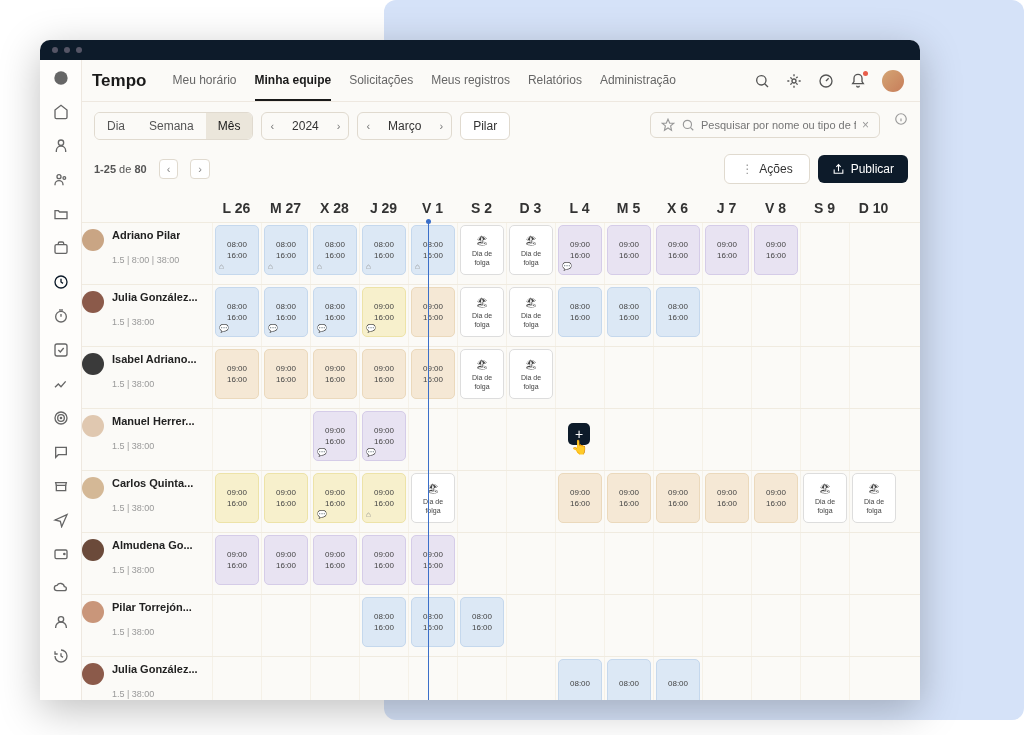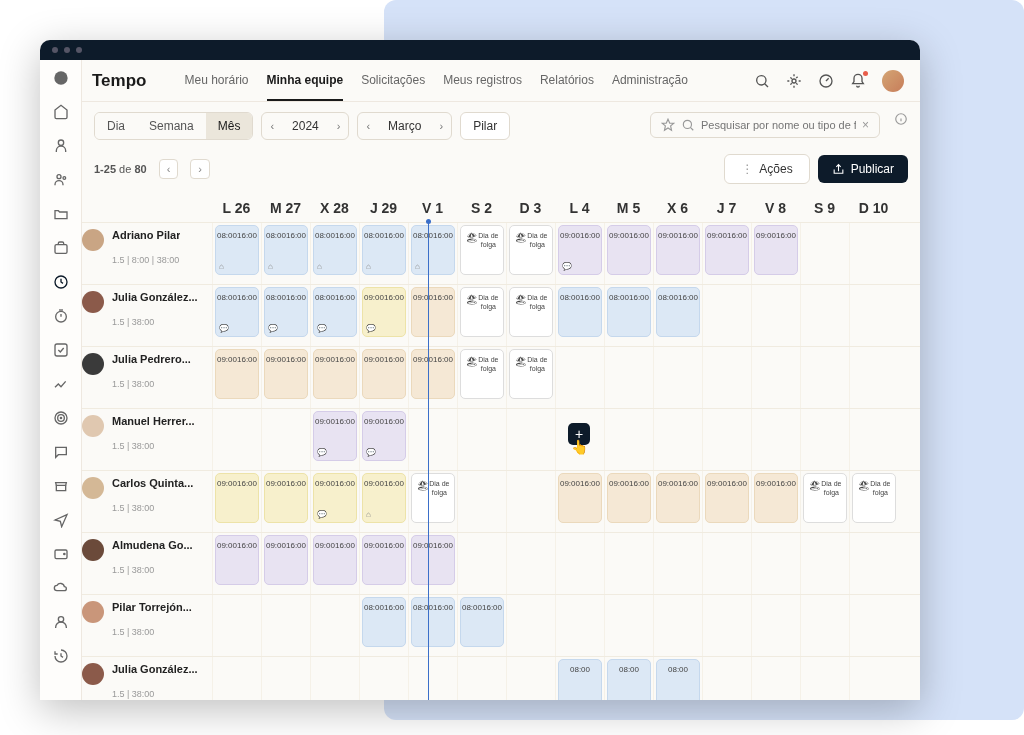--- a/index.html
+++ b/index.html
@@ -7,21 +7,21 @@
     .blue-bg { position: absolute; top: 0; right: 0; width: 640px; height: 720px; background: #d5e2f8; border-radius: 12px; }
     .window { position: absolute; top: 40px; left: 40px; width: 880px; height: 660px; background: #fbfaf7; border-radius: 10px 10px 0 0; box-shadow: 0 10px 40px rgba(0,0,0,0.25); overflow: hidden; display: flex; flex-direction: column; }
     .titlebar { height: 20px; background: #0d1b2a; display: flex; align-items: center; padding: 0 12px; gap: 6px; }
     .dot { width: 6px; height: 6px; border-radius: 50%; background: #556; }
     .body-wrap { flex: 1; display: flex; overflow: hidden; }
     .sidebar { width: 42px; background: #fefdfb; border-right: 1px solid #eee8e0; display: flex; flex-direction: column; align-items: center; padding-top: 10px; gap: 18px; }
     .sidebar-icon { width: 16px; height: 16px; color: #666; display: flex; align-items: center; justify-content: center; cursor: pointer; }
     .sidebar-icon.active { color: #0d1b2a; }
     .sidebar-icon svg { width: 16px; height: 16px; }
     .main { flex: 1; display: flex; flex-direction: column; overflow: hidden; }
-    .topbar { height: 42px; display: flex; align-items: center; padding: 0 16px 0 10px; gap: 30px; border-bottom: 1px solid #eee8e0; }
+    .topbar { height: 42px; display: flex; align-items: center; padding: 0 16px 0 10px; gap: 18px; border-bottom: 1px solid #eee8e0; }
     .app-title { font-size: 17px; font-weight: 600; color: #1a1a1a; margin-right: 8px; }
     .tab { font-size: 12px; color: #666; cursor: pointer; padding: 12px 0; }
     .tab.active { color: #1a1a1a; font-weight: 600; border-bottom: 2px solid #1a1a1a; }
     .topbar-right { margin-left: auto; display: flex; align-items: center; gap: 16px; }
     .topbar-icon { width: 16px; height: 16px; color: #555; cursor: pointer; position: relative; }
     .topbar-icon svg { width: 16px; height: 16px; }
     .notif-dot { position: absolute; top: -2px; right: -2px; width: 5px; height: 5px; background: #e85d4a; border-radius: 50%; }
     .avatar { width: 22px; height: 22px; border-radius: 50%; background: linear-gradient(135deg,#d4a574,#c77d5a); cursor: pointer; }
     .avatar-small { width: 22px; height: 22px; border-radius: 50%; background: #ddd; flex-shrink: 0; }
     .toolbar { padding: 10px 12px; display: flex; align-items: flex-start; gap: 8px; }
@@ -44,21 +44,21 @@
     .grid { flex: 1; overflow: hidden; position: relative; }
     .grid-header { display: flex; height: 28px; align-items: center; }
     .person-col { width: 130px; flex-shrink: 0; }
     .day-col { width: 49px; flex-shrink: 0; text-align: center; font-size: 14px; font-weight: 600; color: #333; }
     .grid-body { position: relative; }
     .row { display: flex; border-top: 1px solid #f0ebe0; min-height: 62px; align-items: stretch; }
     .person-cell { width: 130px; flex-shrink: 0; display: flex; align-items: flex-start; gap: 8px; padding: 6px 4px 6px 0; }
     .person-name { font-size: 11px; font-weight: 600; color: #222; white-space: nowrap; overflow: hidden; text-overflow: ellipsis; max-width: 92px; }
     .person-sub { font-size: 9px; color: #999; margin-top: 14px; }
     .cell { width: 49px; flex-shrink: 0; padding: 2px; position: relative; border-left: 1px solid #f5f1e8; }
-    .shift { border-radius: 5px; padding: 5px 2px 4px; font-size: 8px; text-align: center; line-height: 1.3; color: #444; height: 50px; display:flex; flex-direction:row; justify-content:center; position:relative;}
+    .shift { border-radius: 5px; padding: 5px 2px 4px; font-size: 8px; text-align: center; line-height: 1.3; color: #444; height: 50px; display:flex; flex-direction:column; justify-content:center; position:relative;}
     .shift.blue { background: #dce8f5; border: 1px solid #c5d8ed; }
     .shift.purple { background: #e8e3f2; border: 1px solid #d5cce8; }
     .shift.orange { background: #f5e8d5; border: 1px solid #ebd9bc; }
     .shift.yellow { background: #f7f0cc; border: 1px solid #ede3a8; }
     .shift.off { background: #fff; border: 1px solid #ddd; font-size: 7px; }
     .shift .marker { position: absolute; bottom: 2px; left: 3px; font-size: 8px; color: #888; }
     .off-icon { font-size: 10px; margin-bottom: 2px; }
     .add-btn { position: absolute; width: 22px; height: 22px; background: #0d1b2a; border-radius: 5px; color: #fff; display: flex; align-items: center; justify-content: center; font-size: 14px; cursor: pointer; }
     .cursor-hand { position: absolute; font-size: 14px; }
     .today-line { position: absolute; top: 0; bottom: 0; width: 1px; background: #3b6fc9; z-index: 5; }
@@ -453,21 +453,21 @@
               </div>
               <div class="cell"></div>
               <div class="cell"></div>
               <div class="cell"></div>
               <div class="cell"></div>
             </div>
             <div class="row">
               <div class="person-cell">
                 <div class="avatar-small" style="background: rgb(58, 58, 58);"></div>
                 <div>
-                  <div class="person-name">Julia Pedrero...</div>
+                  <div class="person-name">Isabel Adriano...</div>
                   <div class="person-sub">1.5 | 38:00</div>
                 </div>
               </div>
               <div class="cell">
                 <div class="shift orange">
                   <div>09:00</div>
                   <div>16:00</div>
                 </div>
               </div>
               <div class="cell">

